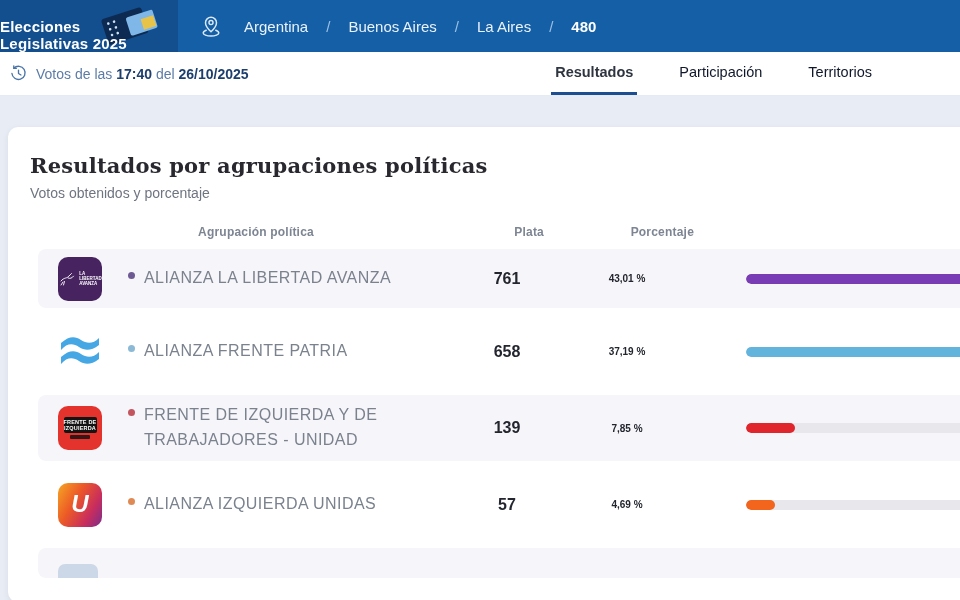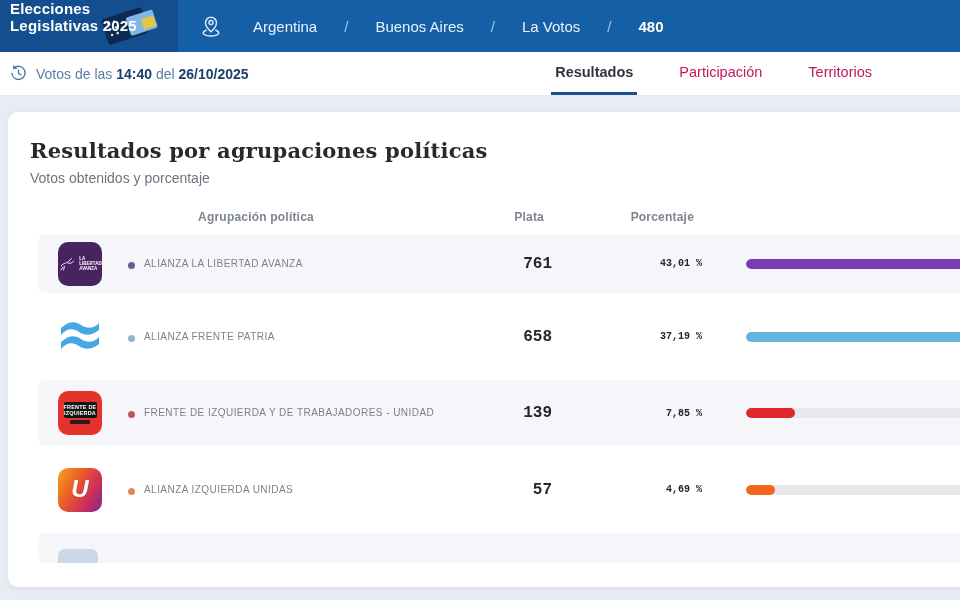--- a/index.html
+++ b/index.html
@@ -2,59 +2,59 @@
 <html><head>
 <meta charset="utf-8">
 <style>
   * { margin:0; padding:0; box-sizing:border-box; }
   html,body { width:960px; height:600px; overflow:hidden; background:#e8ecf4;
     font-family:"Liberation Sans", sans-serif; }
 
   
   .topbar { position:relative; height:52px; background:#145fa5; display:flex; align-items:center; }
   .brand { width:178px; height:52px; background:#134e8e; position:relative; flex:0 0 auto;
-    display:flex; align-items:flex-start; padding-left:10px; cursor:pointer; }
+    display:flex; align-items:flex-end; cursor:pointer; }
   .brand-text { color:#fff; font-weight:800; font-size:15px; line-height:17px; letter-spacing:.2px; z-index:2; }
   .brand-art { position:absolute; right:2px; top:0; z-index:1; }
-  .crumbs { display:flex; align-items:center; gap:27px; margin-left:22px; color:#eaf2fb; font-size:15px; }
+  .crumbs { display:flex; align-items:center; gap:18px; margin-left:22px; color:#eaf2fb; font-size:15px; }
   .crumbs .sep { color:#9cc0e4; }
   .crumb { cursor:pointer; }
   .crumb-current { font-weight:700; color:#ffffff; }
   .pin { margin-right:4px; display:flex; }
 
   
   .subbar { height:44px; background:#ffffff; display:flex; align-items:center;
     padding:0 24px 0 10px; border-bottom:1px solid #e6eaf2; }
   .status { display:flex; align-items:center; gap:9px; font-size:14px; color:#5b7ca7; }
   .status b { color:#1c3f6e; }
   .tabs { margin-left:auto; margin-right:60px; display:flex; gap:38px; height:100%; align-items:stretch; }
-  .tab { display:flex; align-items:center; font-size:14.5px; color:#be185d; cursor:pointer;
+  .tab { display:flex; align-items:center; font-size:14.5px; color:#0f172a; cursor:pointer;
     border-bottom:3px solid transparent; padding:0 4px; }
   .tab.active { color:#2f3540; font-weight:600; border-bottom-color:#1d4e8f; }
 
   
-  .main { height:504px; padding:16px 0 0 8px; }
+  .main { height:504px; padding:31px 0 0 8px; }
   .card { width:1400px; height:475px; background:#fff; border-radius:10px;
     box-shadow:0 2px 6px rgba(30,50,90,.08); padding:26px 0 0 22px; overflow:hidden; }
   .card h1 { font-family:"DejaVu Serif", serif; font-size:21px; color:#28282e; letter-spacing:.2px; }
   .card .subtitle { margin-top:7px; font-size:14px; color:#6e7480; }
 
   .thead, .row { display:grid; grid-template-columns:64px 360px 90px 150px 44px 620px; align-items:center; }
   .thead { margin-top:24px; font-size:12px; color:#7d8593; font-weight:600; letter-spacing:.2px; }
   .thead .c-name { grid-column:1 / span 2; padding-left:28px;text-align:center; }
   .thead .c-votes, .thead .c-pct { text-align:right; }
 
   .rows { margin-top:10px; }
   .row { width:1348px; margin-left:8px; min-height:59px; border-radius:8px; margin-bottom:14px; }
   .row.striped { background:#f6f5f9; }
   .cell-icon { display:flex; align-items:center; padding-left:20px; }
   .cell-name { display:flex; align-items:flex-start; padding-left:26px; }
   .bullet { width:7px; height:7px; border-radius:50%; margin:6px 9px 0 0; flex:0 0 auto; }
-  .pname { font-size:10px; color:#7a828e; letter-spacing:.45px; line-height:1.55; max-width:330px; }
-  .cell-votes, .cell-pct { text-align:right; font-weight:700; color:#23262e;font-family:Liberation Mono, monospace; }
+  .pname { font-size:16px; color:#7a828e; letter-spacing:.45px; line-height:1.55; max-width:330px; }
+  .cell-votes, .cell-pct { text-align:center; font-weight:700; color:#23262e; }
   .cell-votes { font-size:16px; }
   .cell-pct { font-size:10px; }
   .cell-bar { height:10px; }
   .bar-track { position:relative; width:620px; height:10px; background:#e7e7ec; border-radius:5px; overflow:hidden; }
   .bar-fill { position:absolute; left:0; top:0; height:10px; border-radius:5px; }
 
   
   .plogo { width:44px; height:44px; border-radius:10px; flex:0 0 auto; position:relative; overflow:hidden; }
   .plogo-lla { background:#472360; display:flex; align-items:center; justify-content:center; gap:1px; }
   .lla-text { color:#fff; font-size:4.5px; line-height:5px; font-weight:700; text-align:left; }
@@ -101,34 +101,34 @@
       <svg viewBox="0 0 24 24" width="22" height="22" fill="none" stroke="#dbe9f7" stroke-width="1.6" stroke-linecap="round">
         <path d="M12 2.5c-3.3 0-6 2.6-6 5.9 0 4.4 6 9.8 6 9.8s6-5.4 6-9.8c0-3.3-2.7-5.9-6-5.9z"></path>
         <circle cx="12" cy="8.3" r="2.2"></circle>
         <path d="M6.8 16.6c-2 .8-3.3 1.9-3.3 3 0 1.9 3.8 3.4 8.5 3.4s8.5-1.5 8.5-3.4c0-1.1-1.3-2.2-3.3-3"></path>
       </svg>
     </span>
     <span class="crumb">Argentina</span>
     <span class="sep">/</span>
     <span class="crumb">Buenos Aires</span>
     <span class="sep">/</span>
-    <span class="crumb">La Votos</span>
+    <span class="crumb">La Aires</span>
     <span class="sep">/</span>
     <span class="crumb crumb-current">480</span>
   </div>
 </div>
 
 <div class="subbar">
   <div class="status">
     <svg viewBox="0 0 18 18" width="17" height="17" fill="none" stroke="#4a74a8" stroke-width="1.4" stroke-linecap="round" stroke-linejoin="round">
       <path d="M4 3.4a7 7 0 1 1-2 5.4"></path>
       <path d="M4 0.9v2.7h2.7"></path>
       <path d="M9 5.4V9l2.6 1.6"></path>
     </svg>
-    <span><span>Votos de las</span> <b>14:40</b> <span>del</span> <b>26/10/2025</b></span>
+    <span><span>Votos de las</span> <b>17:40</b> <span>del</span> <b>26/10/2025</b></span>
   </div>
   <div class="tabs">
     <div class="tab active">Resultados</div>
     <div class="tab">Participación</div>
     <div class="tab">Territorios</div>
   </div>
 </div>
 
 <div class="main">
   <div class="card">

